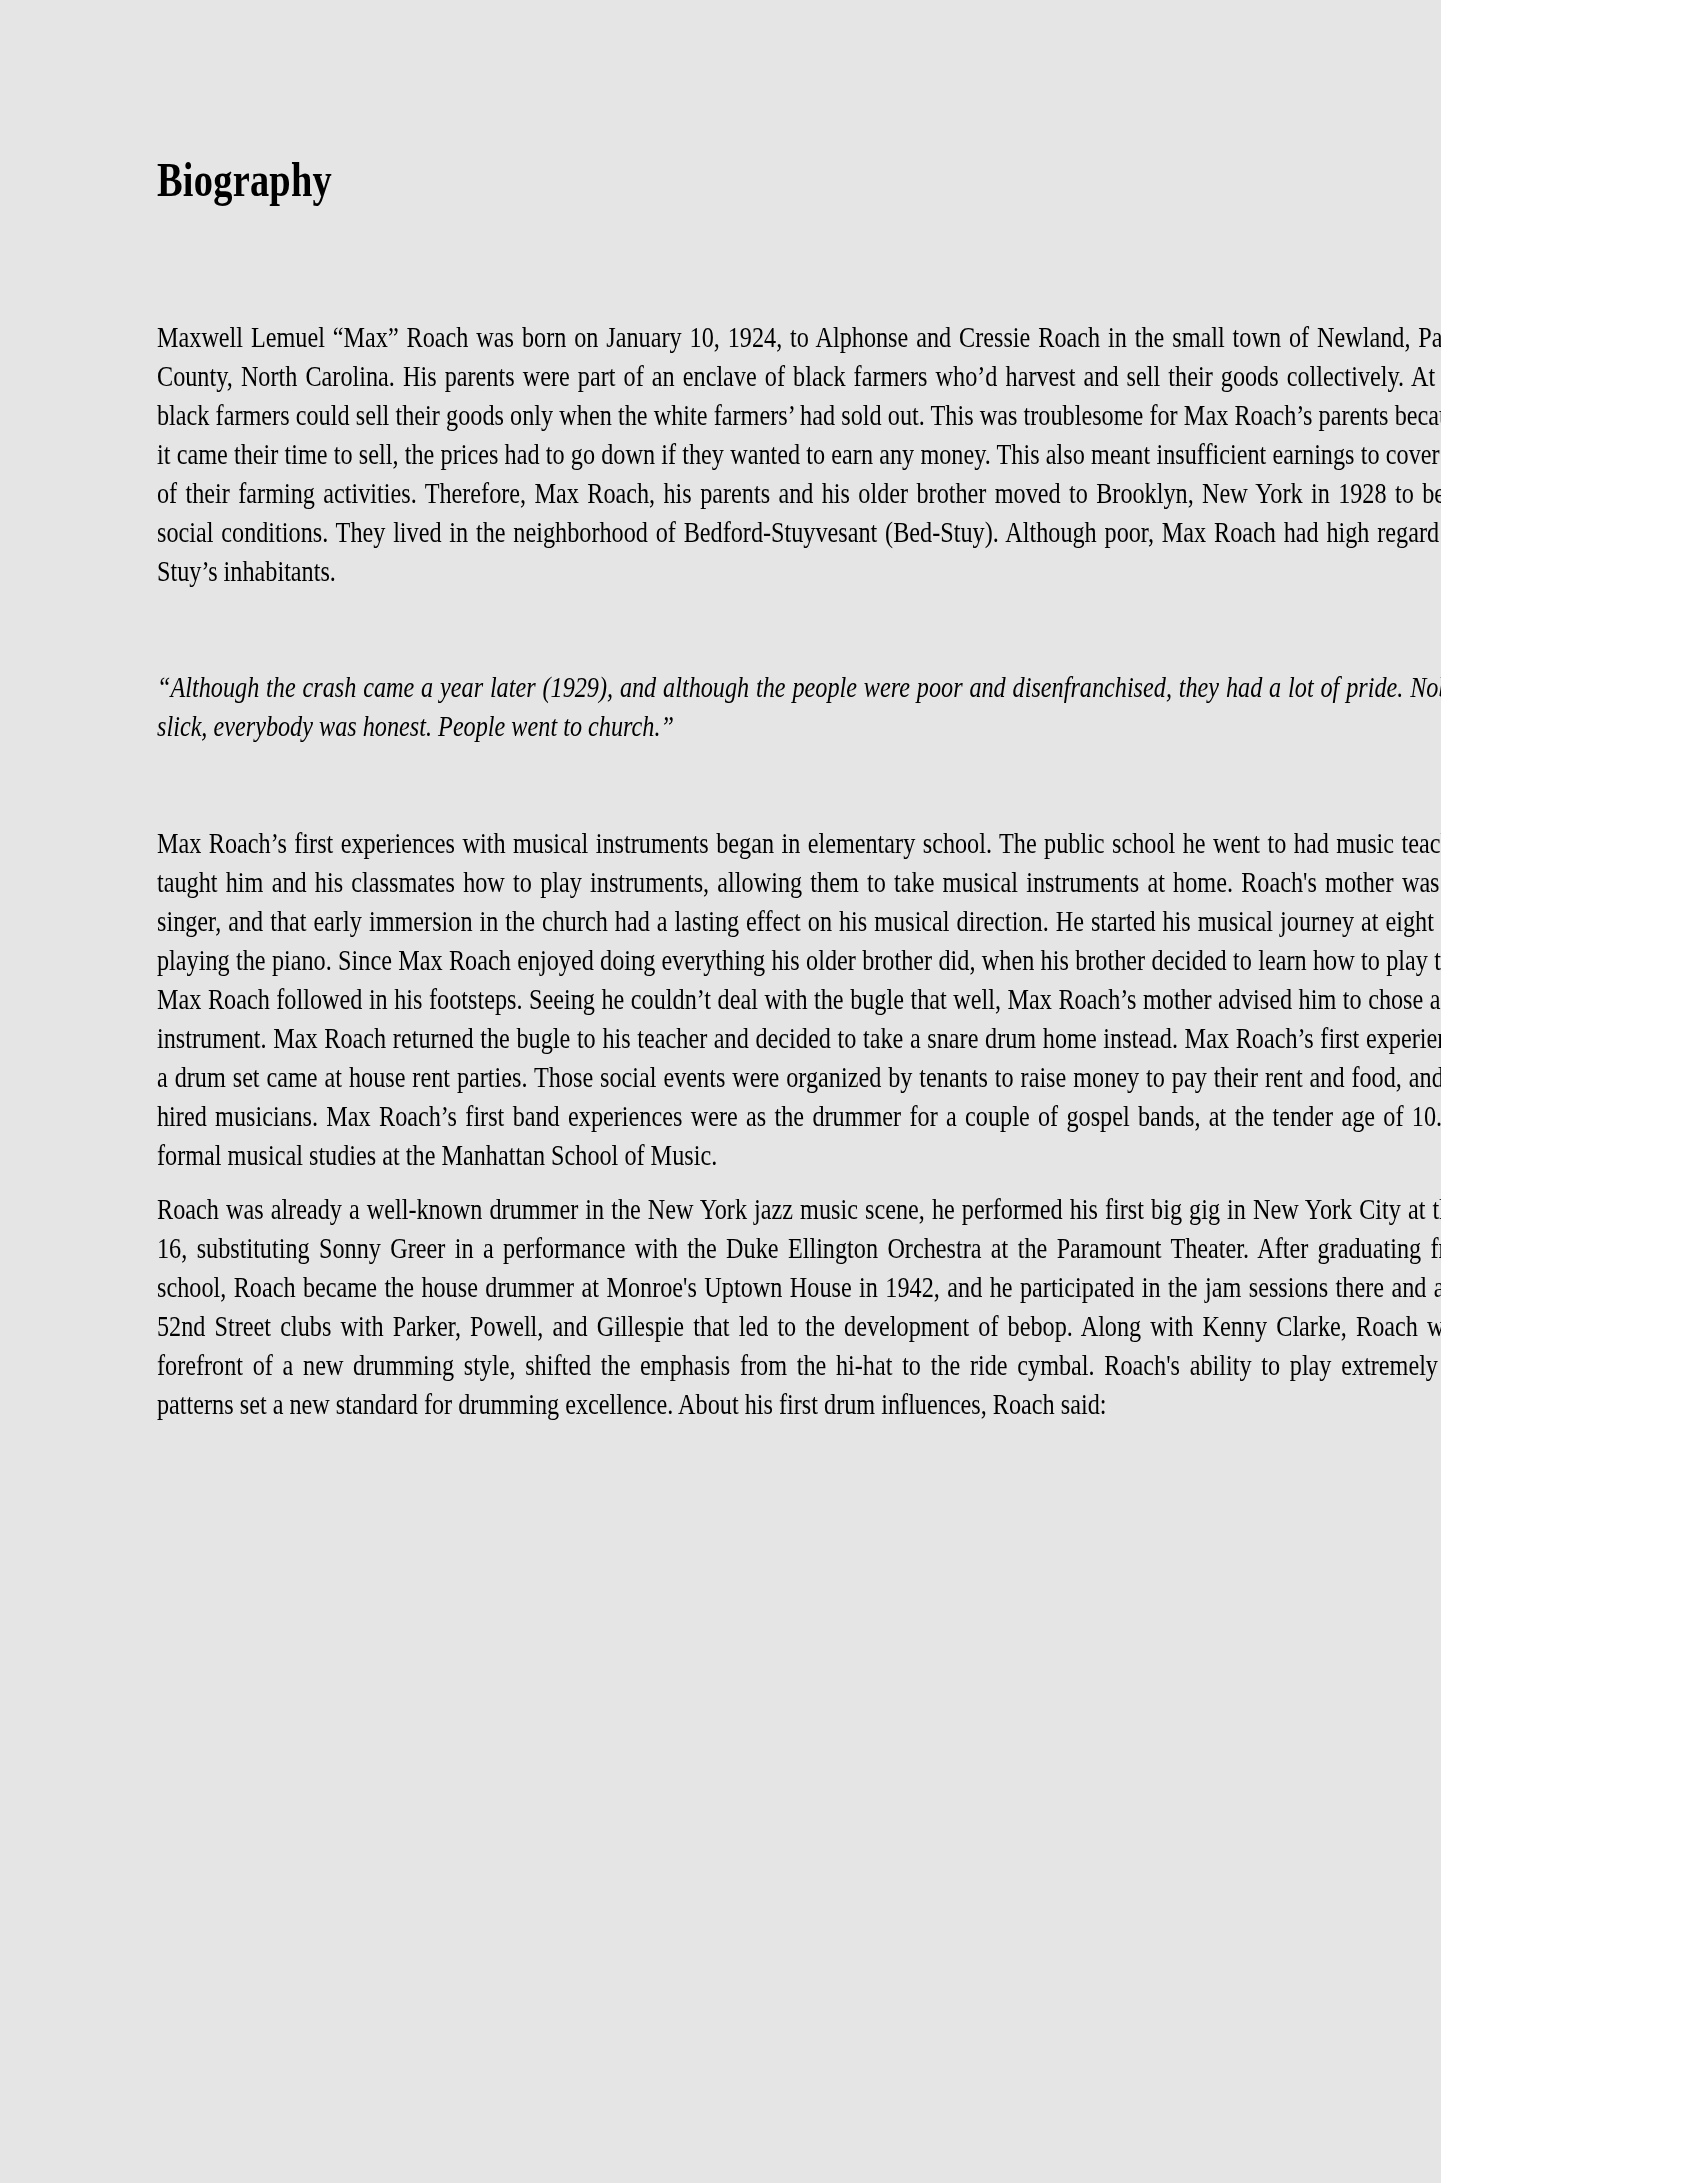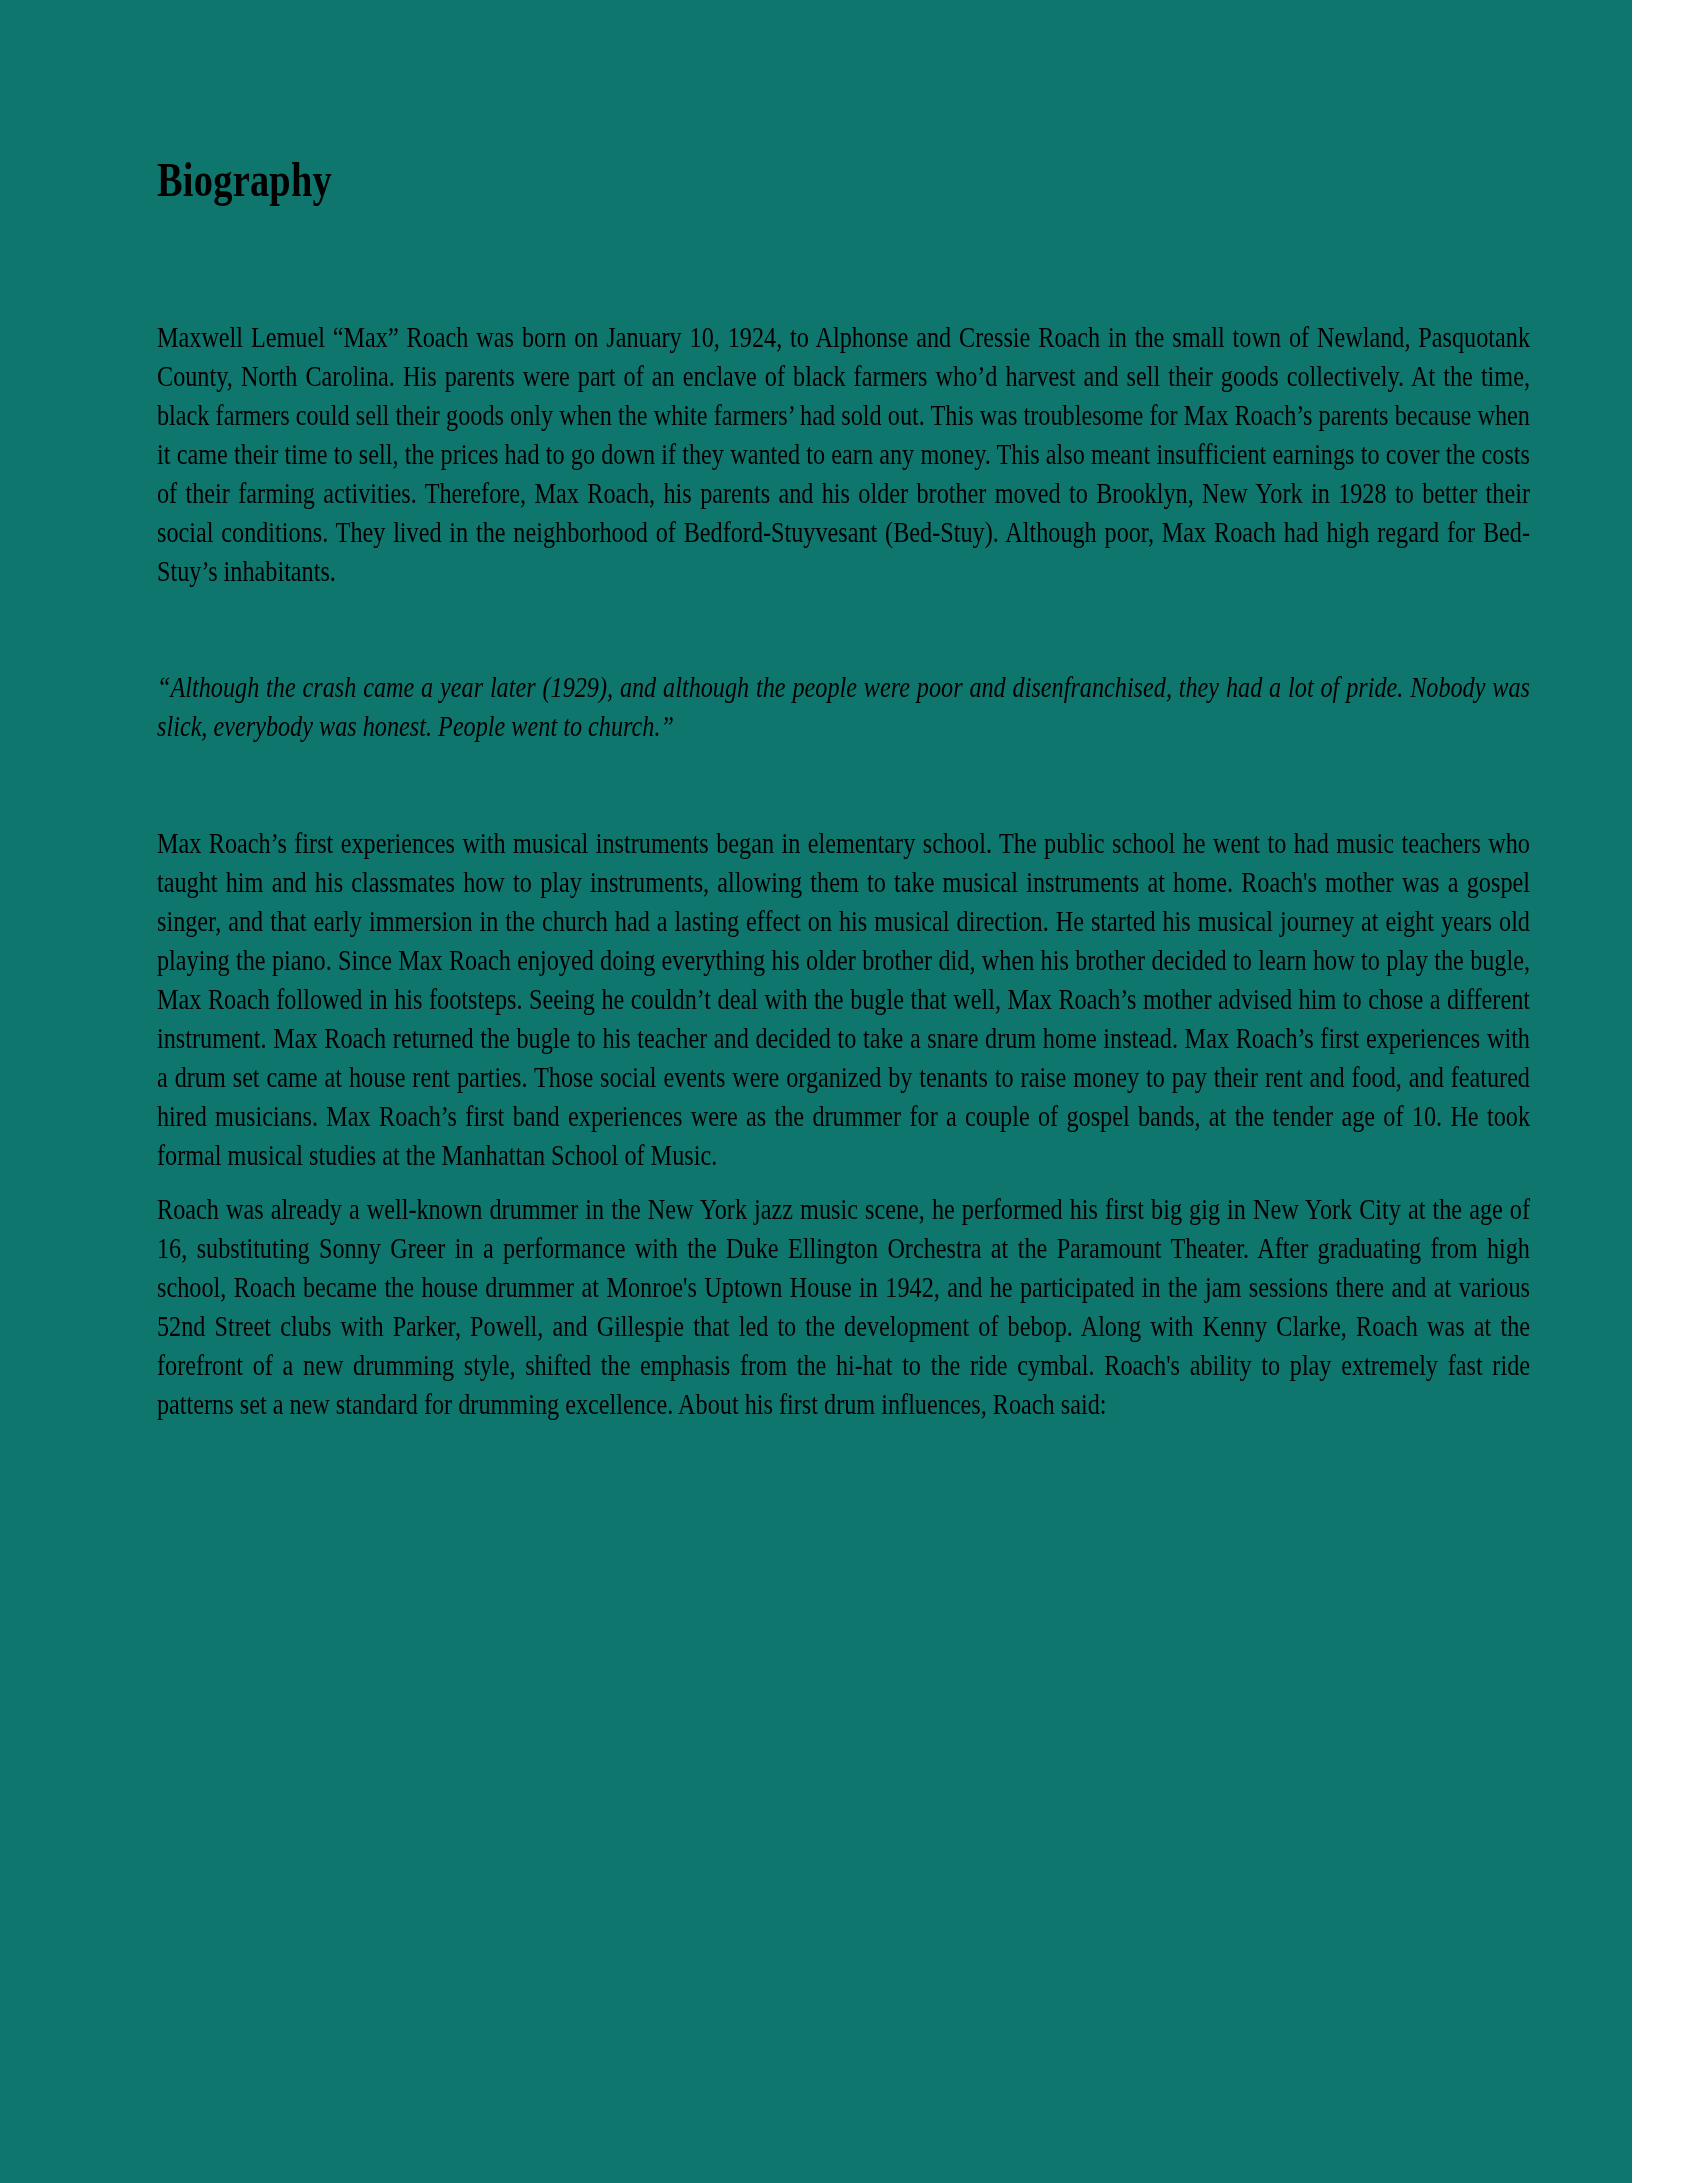--- a/index.html
+++ b/index.html
@@ -2,23 +2,23 @@
 <html style="font-size:10.6px"><head>
 <meta charset="utf-8">
 <style>
   html, body {
     margin: 0;
     padding: 0;
     background: #ffffff;
   }
   .page {
     position: relative;
-    width: 1632px;
+    width: 1441px;
     height: 2183px;
-    background: #0f766e;
+    background: #e5e5e5;
     box-sizing: border-box;
     padding: 0;
     overflow: hidden;
   }
   .content {
     position: absolute;
     left: 157px;
     top: 0;
     width: 1373px;
   }

